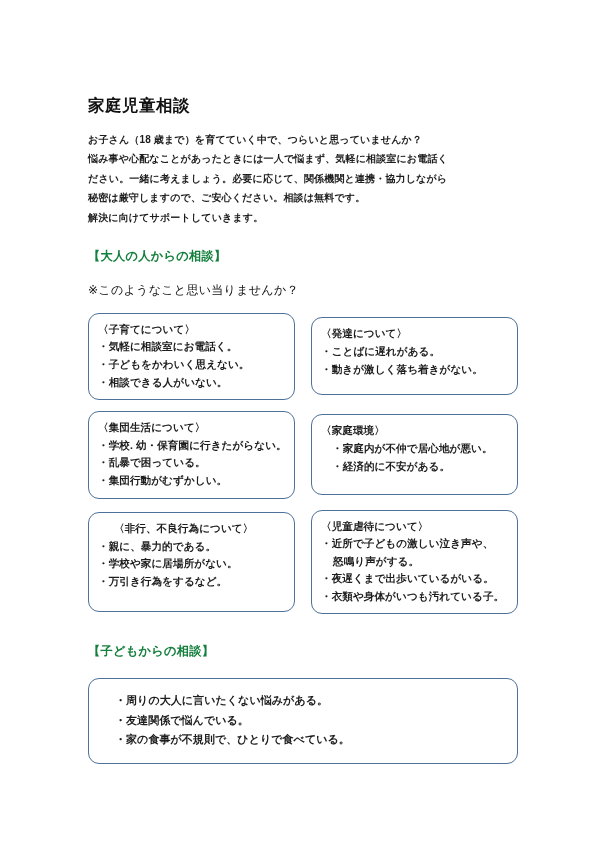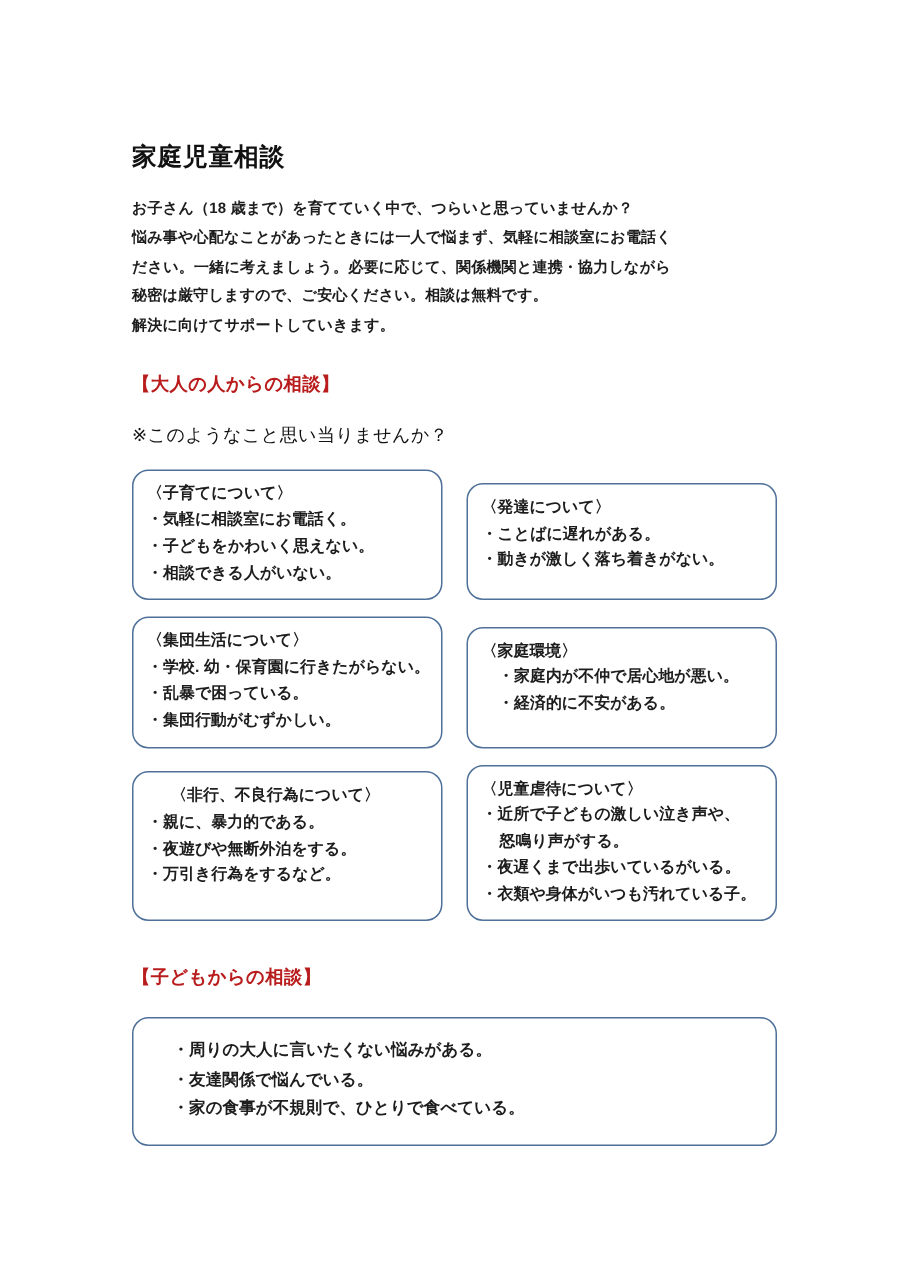--- a/index.html
+++ b/index.html
@@ -52,21 +52,21 @@
     margin: 0 0 22px 0;
     font-weight: 600;
   }
   .intro .ln { display: block; white-space: nowrap; }
 
   
   .section-heading {
     font-size: 12.2px;
     font-weight: bold;
     letter-spacing: 0.3px;
-    color: #b91c1c;
+    color: #15803d;
     margin: 0 0 18px 0;
     line-height: 1.3;
   }
   .sub-heading {
     font-size: 12px;
     font-weight: normal;
     letter-spacing: 0.3px;
     color: #111111;
     margin: 0 0 14px 0;
     line-height: 1.3;
@@ -74,21 +74,21 @@
 
   
   .box-grid {
     position: relative;
     width: 430px;
   }
   .grid-row {
     display: flex;
     justify-content: space-between;
     margin-bottom: 11px;
-    align-items: flex-end;
+    align-items: center;
   }
 
   .tipbox {
     box-sizing: border-box;
     border: 1.4px solid #4f7199;
     border-radius: 11px;
     background: #ffffff;
     padding: 7px 8px 8px 9px;
     width: 207px;
     font-size: 10.6px;
@@ -175,21 +175,21 @@
           <span class="box-title">〈家庭環境〉</span>
           <span class="box-line indent">・家庭内が不仲で居心地が悪い。</span>
           <span class="box-line indent">・経済的に不安がある。</span>
         </div>
       </div>
 
       <div class="grid-row r3">
         <div class="tipbox">
           <span class="box-title indented">〈非行、不良行為について〉</span>
           <span class="box-line">・親に、暴力的である。</span>
-          <span class="box-line">・夜遊びや無断外泊をする。</span>
+          <span class="box-line">・学校や家に居場所がない。</span>
           <span class="box-line">・万引き行為をするなど。</span>
         </div>
         <div class="tipbox">
           <span class="box-title">〈児童虐待について〉</span>
           <span class="box-line">・近所で子どもの激しい泣き声や、</span>
           <span class="box-line cont">怒鳴り声がする。</span>
           <span class="box-line">・夜遅くまで出歩いているがいる。</span>
           <span class="box-line">・衣類や身体がいつも汚れている子。</span>
         </div>
       </div>

